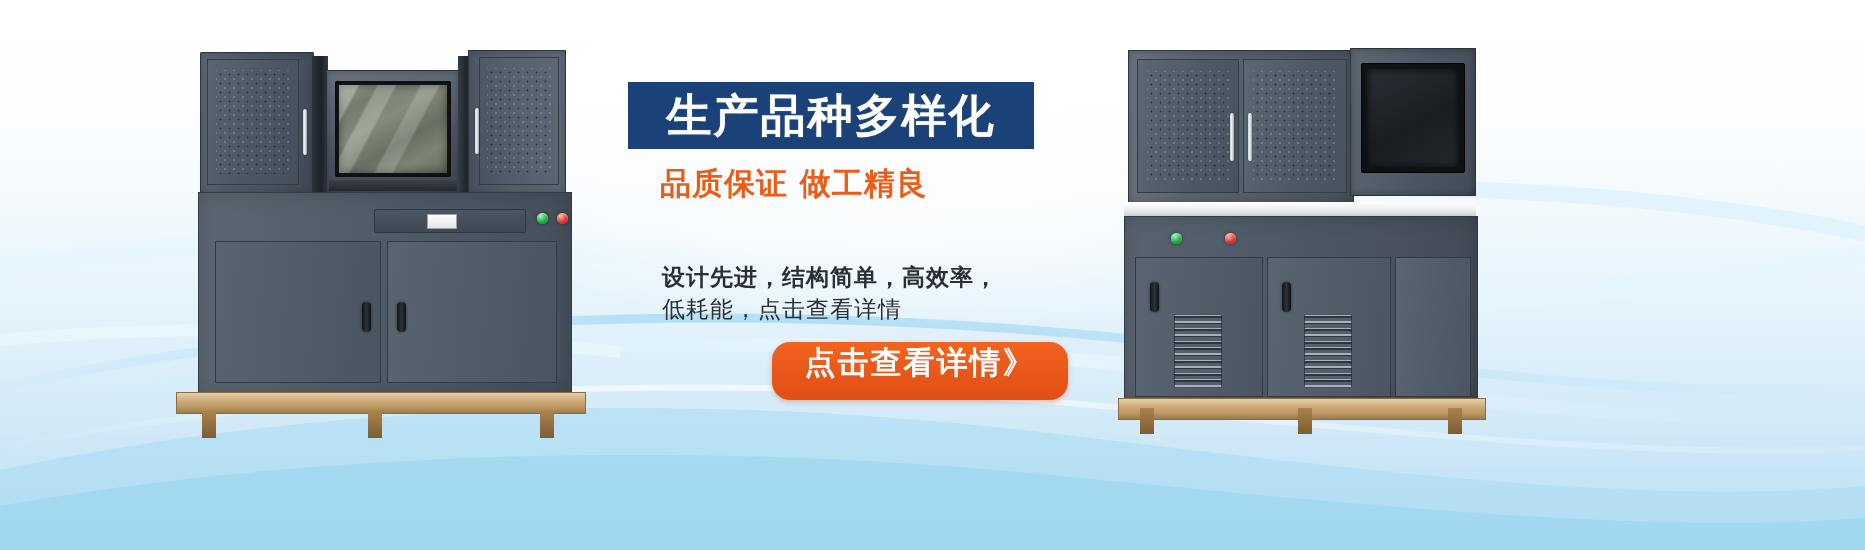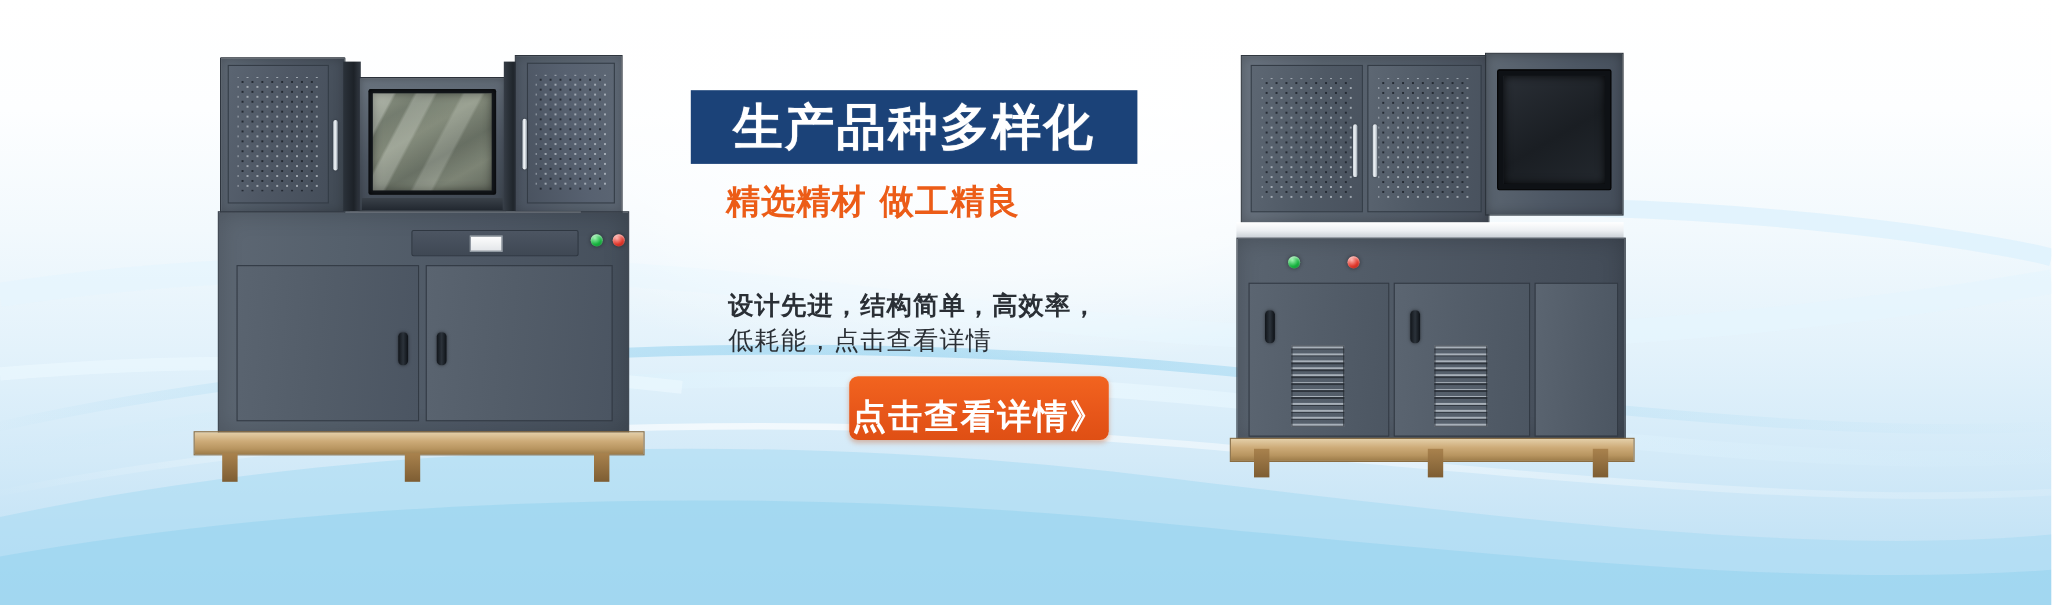--- a/index.html
+++ b/index.html
@@ -231,24 +231,24 @@
     font-family:"DejaVu Sans","Liberation Sans",sans-serif;
   }
   .desc1,.desc2{
     position:absolute;left:42px;font-size:23px;color:#2a2f35;
     letter-spacing:1px;white-space:nowrap;
     font-family:"DejaVu Sans","Liberation Sans",sans-serif;
   }
   .desc1{top:192px;font-weight:bold;}
   .desc2{top:224px;}
   .cta{
-    position:absolute;left:152px;top:272px;width:236px;height:58px;
+    position:absolute;left:152px;top:272px;width:296px;height:58px;
     background:linear-gradient(180deg,#f2641f,#e8571a 55%,#df4f14);
-    border:none;border-radius:8px;
-    display:flex;align-items:flex-end;justify-content:center;
+    border:none;border-radius:18px;
+    display:flex;align-items:flex-start;justify-content:center;
     cursor:pointer;
     box-shadow:0 2px 5px rgba(200,80,20,.35);
   }
   .cta .lbl{
     font-size:31px;font-weight:bold;color:#ffffff;letter-spacing:2px;
     white-space:nowrap;
     font-family:"DejaVu Sans","Liberation Sans",sans-serif;
   }
 </style>
 </head>
@@ -361,21 +361,21 @@
     <div class="pallet mr-pallet"></div>
     <div class="pallet-foot" style="left:22px;"></div>
     <div class="pallet-foot" style="left:180px;"></div>
     <div class="pallet-foot" style="left:330px;"></div>
   </div>
 
   <div class="text-block">
     <div class="title-bar">
       <span class="t">生产品种多样化</span>
     </div>
-    <div class="slogan1">精选精材 做工精良</div>
+    <div class="slogan1">品质保证 做工精良</div>
     <div class="desc1">设计先进，结构简单，高效率，</div>
     <div class="desc2">低耗能，点击查看详情</div>
     <div class="cta">
       <span class="lbl">点击查看详情》</span>
     </div>
   </div>
 
 </div>
 
 </body></html>

